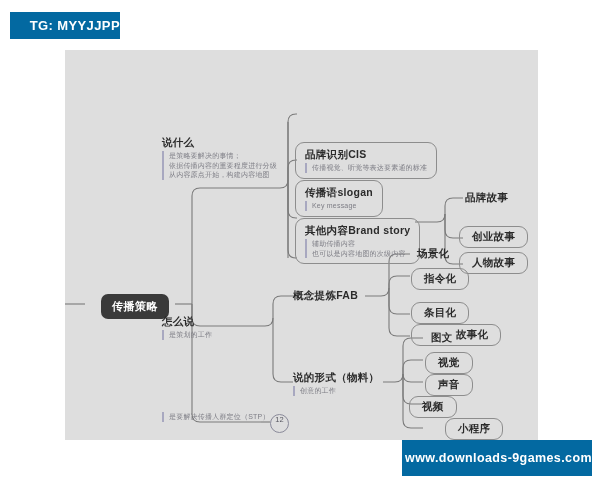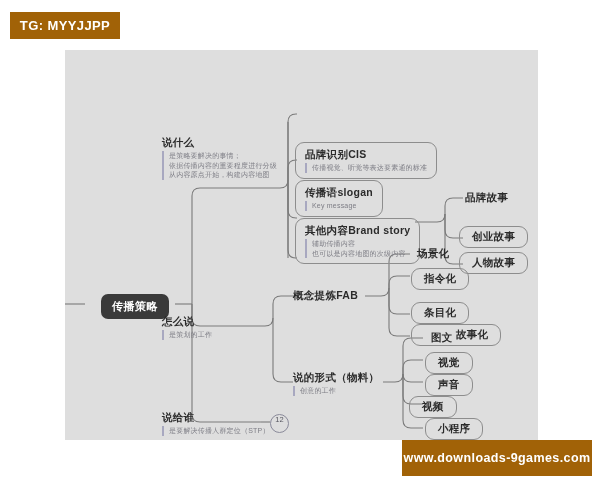--- a/index.html
+++ b/index.html
@@ -11,27 +11,27 @@
     width: 600px;
     height: 480px;
     position: relative;
     overflow: hidden;
     font-family: "Liberation Sans", "DejaVu Sans", sans-serif;
   }
 
   
   .wm {
     position: absolute;
-    background: #a16207;
+    background: #0369a1;
     color: #ffffff;
     font-weight: bold;
     letter-spacing: .4px;
     display: flex;
     align-items: center;
-    justify-content: center;
+    justify-content: flex-end;
     z-index: 50;
   }
   #wm-top {
     left: 10px;
     top: 12px;
     width: 110px;
     height: 27px;
     font-size: 13px;
   }
   #wm-bottom {
@@ -256,26 +256,25 @@
   </div>
   <div class="node leaf" style="left:360px; top:302px;">
     <span>视觉</span>
   </div>
   <div class="node leaf" style="left:360px; top:324px;">
     <span>声音</span>
   </div>
   <div class="node leaf" style="left:344px; top:346px;text-align:center;">
     <span>视频</span>
   </div>
-  <div class="node leaf" style="left:360px; top:368px;text-align:right;">
+  <div class="node leaf" style="left:380px; top:368px;text-align:right;">
     <span>小程序</span>
   </div>
 
   <div class="node" style="left:97px; top:360px;">
-    <div class="n-title">说给谁</div>
     <div class="n-notes">
       <div>是要解决传播人群定位（STP）</div>
     </div>
   </div>
 
   <div id="page-badge" style="left:205px; top:364px;">
     <span>12</span>
   </div>
 
 </div>

